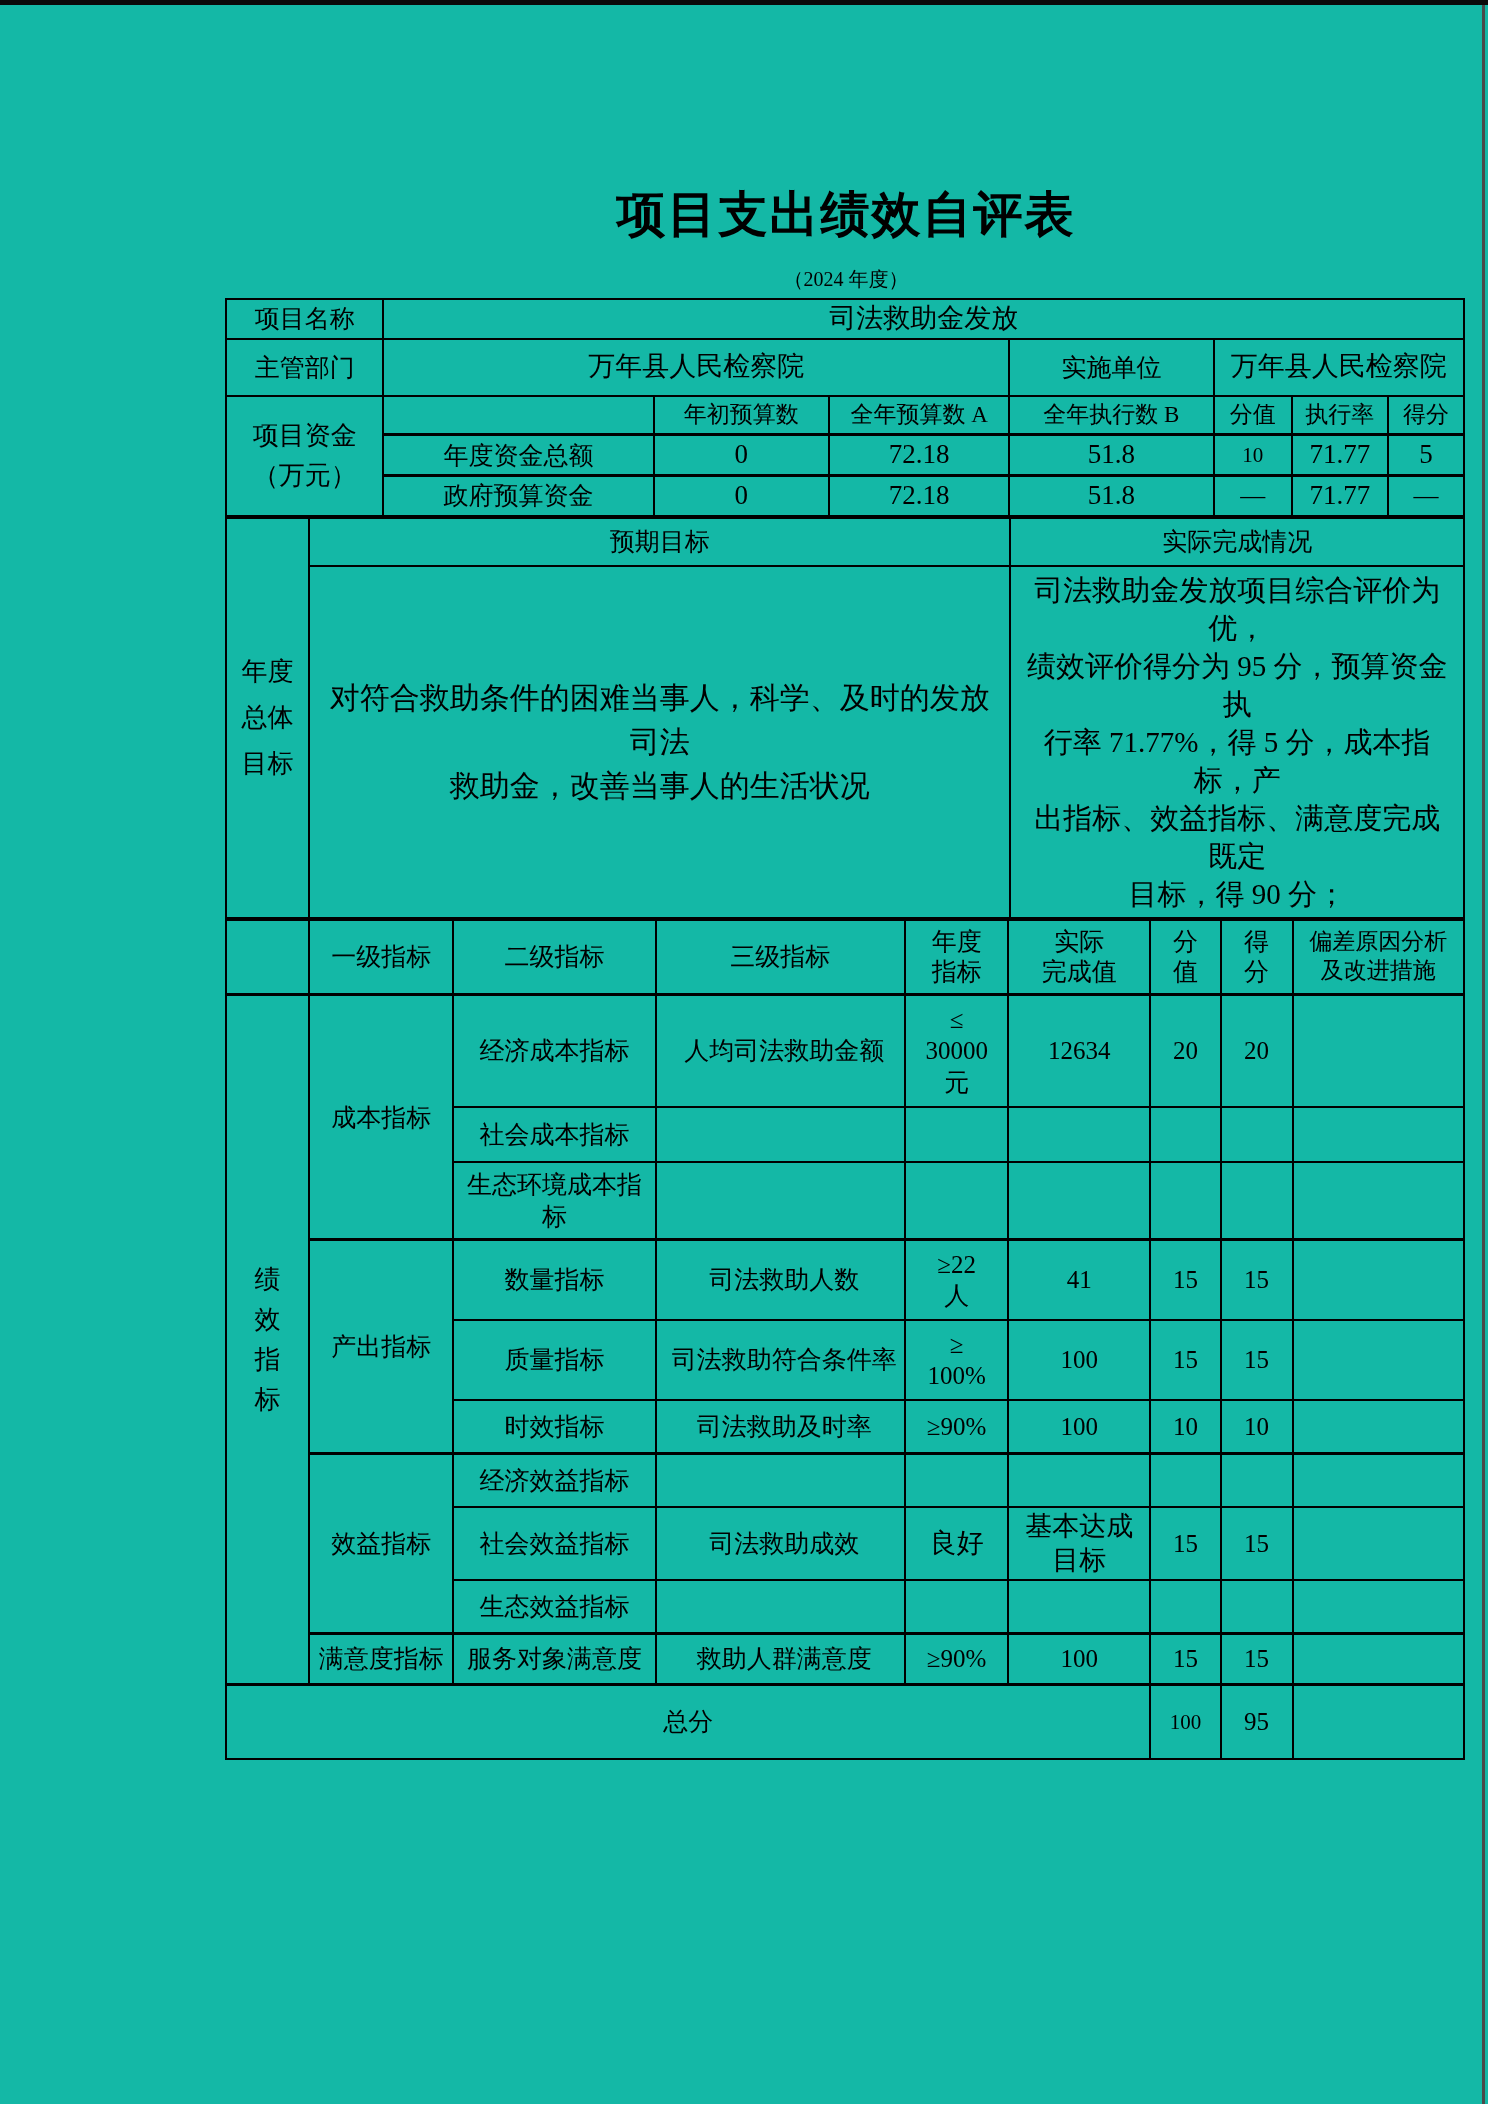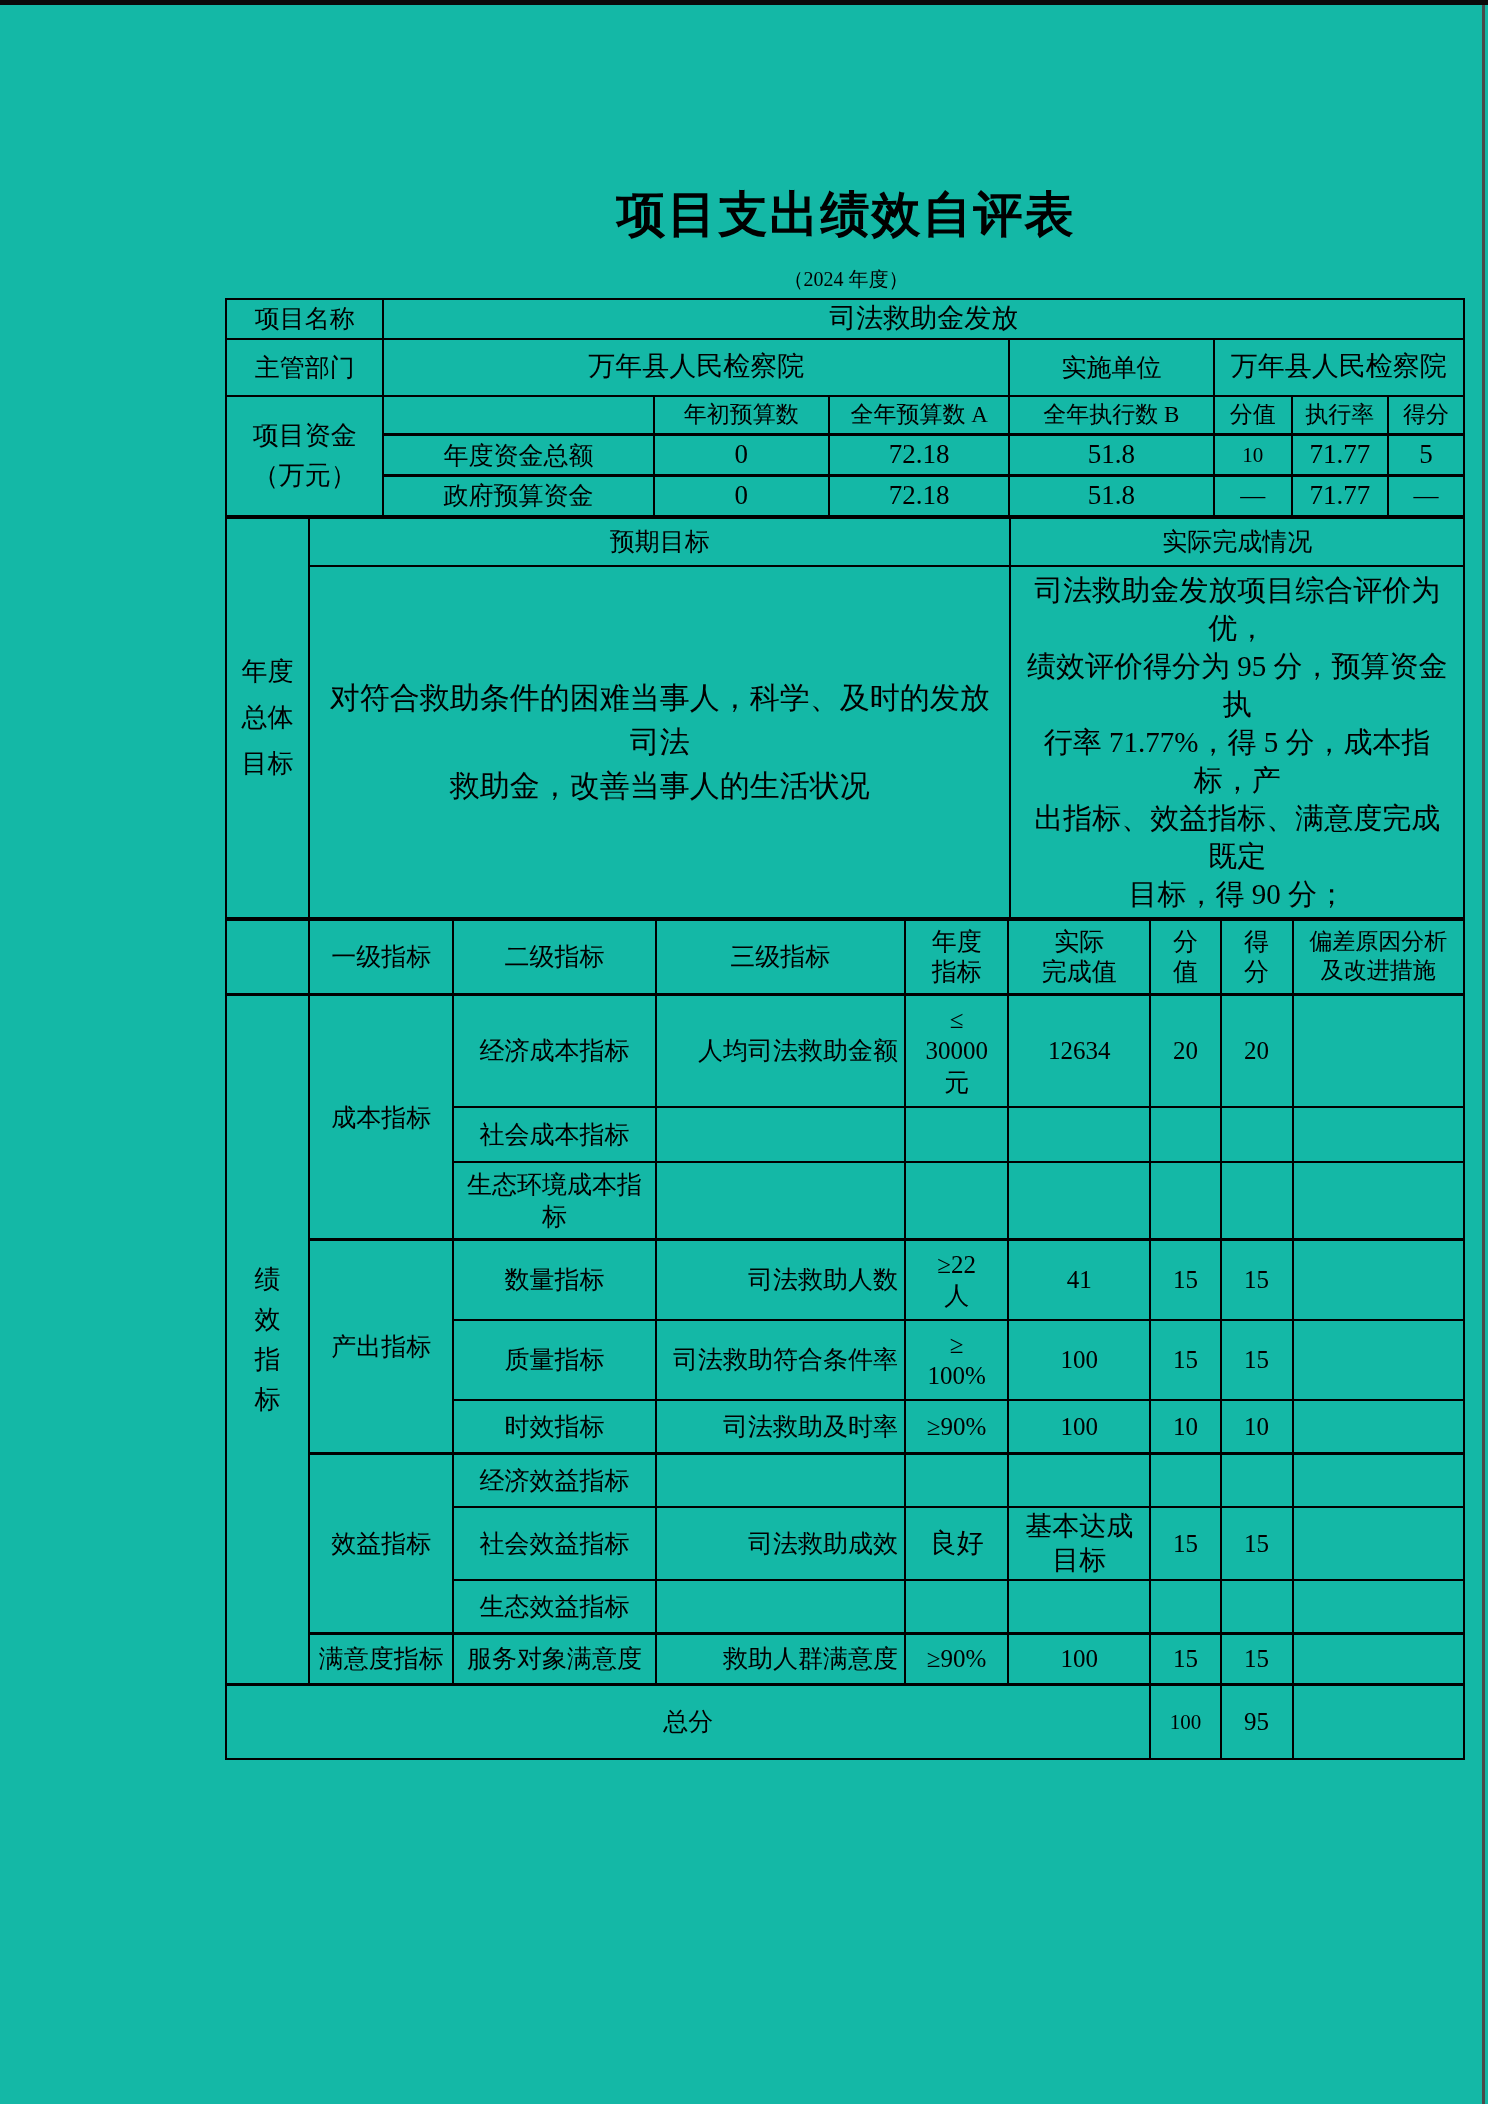--- a/index.html
+++ b/index.html
@@ -13,21 +13,21 @@
     font-size:49px;font-weight:bold;letter-spacing:2px;}
   .doc-subtitle{position:absolute;top:266px;left:225px;width:1242px;text-align:center;font-size:20px;}
   .tblwrap{position:absolute;top:298px;left:225px;width:1242px;}
   table{border-collapse:collapse;table-layout:fixed;width:1240px;}
   td{border:2px solid #000;text-align:center;vertical-align:middle;
      padding:2px 6px;font-size:25px;line-height:1.25;overflow:hidden;}
   .lines{white-space:pre-line;}
   .hdr{font-size:23px;}
   .big{font-size:27px;margin-top:42px;}
   .sm{font-size:21px;}
-  .left{text-align:right;padding-left:14px;}
+  .left{text-align:center;padding-left:14px;}
   .vert{font-size:26px;line-height:40px;padding:0;}
   .goal-label{font-size:26px;line-height:46px;}
   .goal-body{font-size:30px;line-height:44px;}
   .goal-actual{font-size:29px;line-height:38px;padding:4px 10px;}
   .fund-label{font-size:26px;line-height:40px;}
   tr.gt td{border-top:3px solid #000;}
   .ann-ind{font-size:25px;line-height:30px;}
 </style>
 </head>
 <body>

